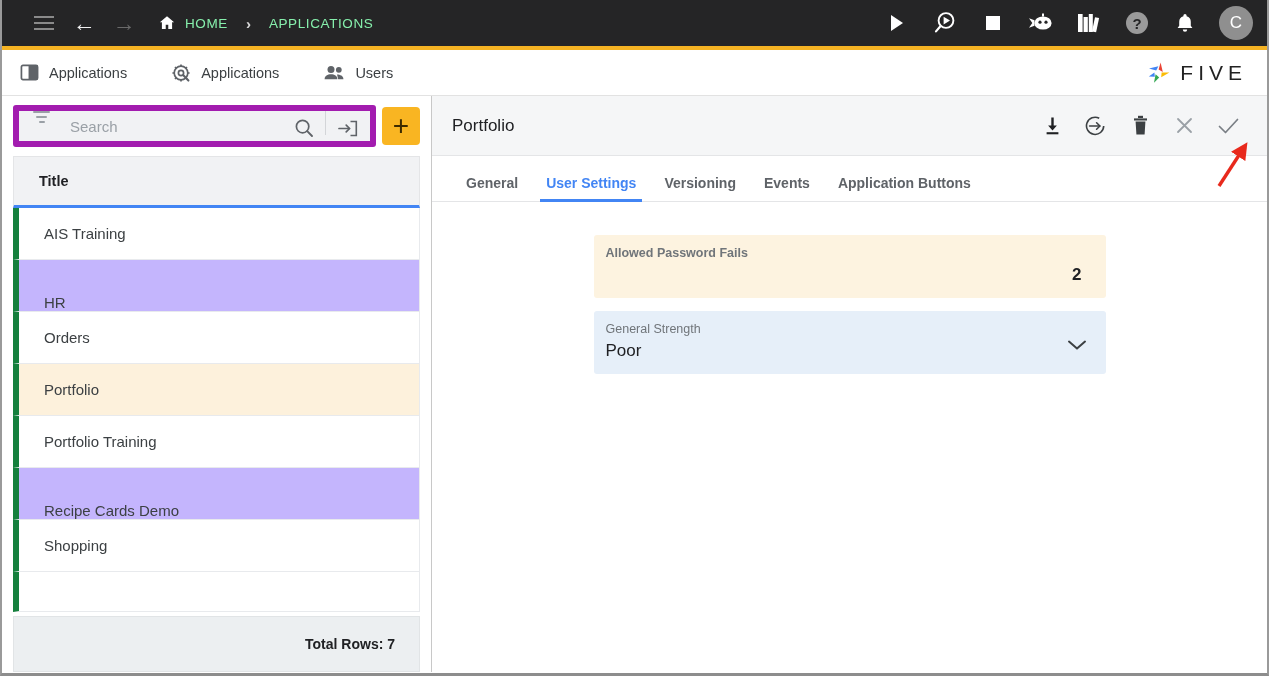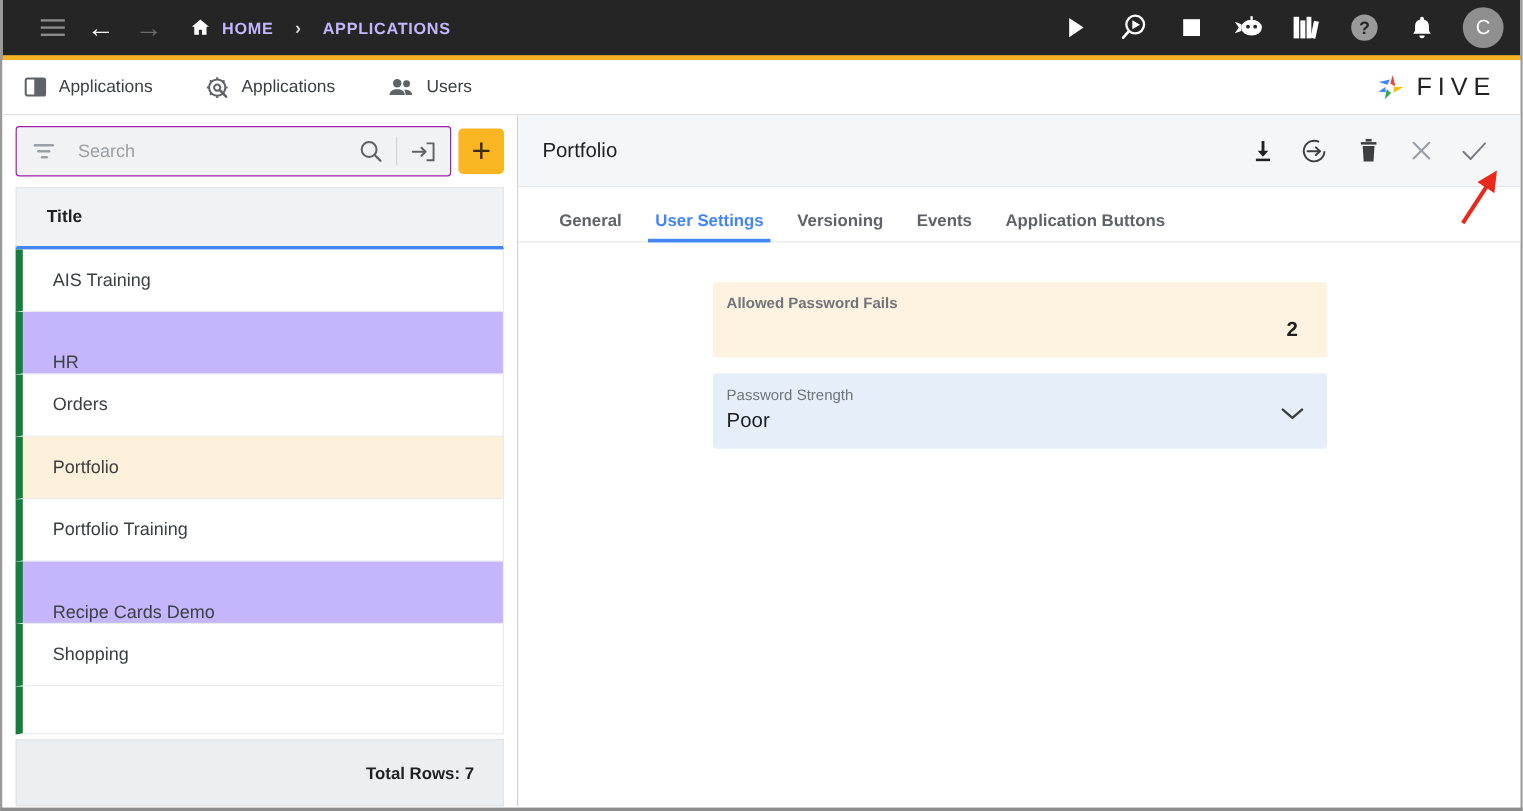--- a/index.html
+++ b/index.html
@@ -40,23 +40,23 @@
   .arrow-back { color: #f0f0f0; }
   .arrow-fwd { color: #6a6a6a; }
 
   .breadcrumb {
     display: flex; align-items: center;
     margin-left: 14px;
     gap: 0;
   }
   .home-icon { margin-right: 9px; display:flex; align-items:center; }
   .crumb {
-    color: #c4b5fd;
+    color: #86efac;
     font-size: 13.5px;
-    font-weight: bold;
+    font-weight: normal;
     letter-spacing: 0.6px;
     cursor: pointer;
   }
   .crumb-sep {
     color: #d8d8d8;
     font-size: 15px;
     margin: 0 18px;
     font-weight: bold;
   }
   .topbar-right {
@@ -109,23 +109,23 @@
   }
   .search-row {
     height: 60px;
     padding: 9px 11px;
     display: flex; align-items: center;
   }
   .search-box {
     flex: 1;
     height: 42px;
     background: #f1f2f4;
-    border: 1px solid #a21caf;
+    border: 6px solid #a21caf;
     border-radius: 3px;
-    display: flex; align-items: center;
+    display: flex; 
     padding: 0 6px 0 14px;
   }
   .filter-icon { display: flex; flex-direction: column; gap: 3px; align-items: center; cursor:pointer; }
   .filter-icon i { display:block; height: 2px; background: #9aa0a6; border-radius: 1px; }
   .filter-icon i:nth-child(1){ width: 17px; }
   .filter-icon i:nth-child(2){ width: 11px; }
   .filter-icon i:nth-child(3){ width: 6px; }
   .search-input {
     flex: 1;
     border: none; outline: none; background: transparent;
@@ -485,21 +485,21 @@
           <span>Application Buttons</span>
         </div>
       </div>
 
       <div class="form-area">
         <div class="field amber">
           <div class="field-label">Allowed Password Fails</div>
           <div class="field-value right">2</div>
         </div>
         <div class="field blue">
-          <div class="field-label">Password Strength</div>
+          <div class="field-label">General Strength</div>
           <div class="field-value">Poor</div>
           <span class="chevron">
             <svg width="22" height="14" viewBox="0 0 22 14">
               <path fill="none" stroke="#3c4043" stroke-width="2" stroke-linecap="round" stroke-linejoin="round" d="M3 4 11 11 19 4"></path>
             </svg>
           </span>
         </div>
       </div>
     </div>
   </div>

